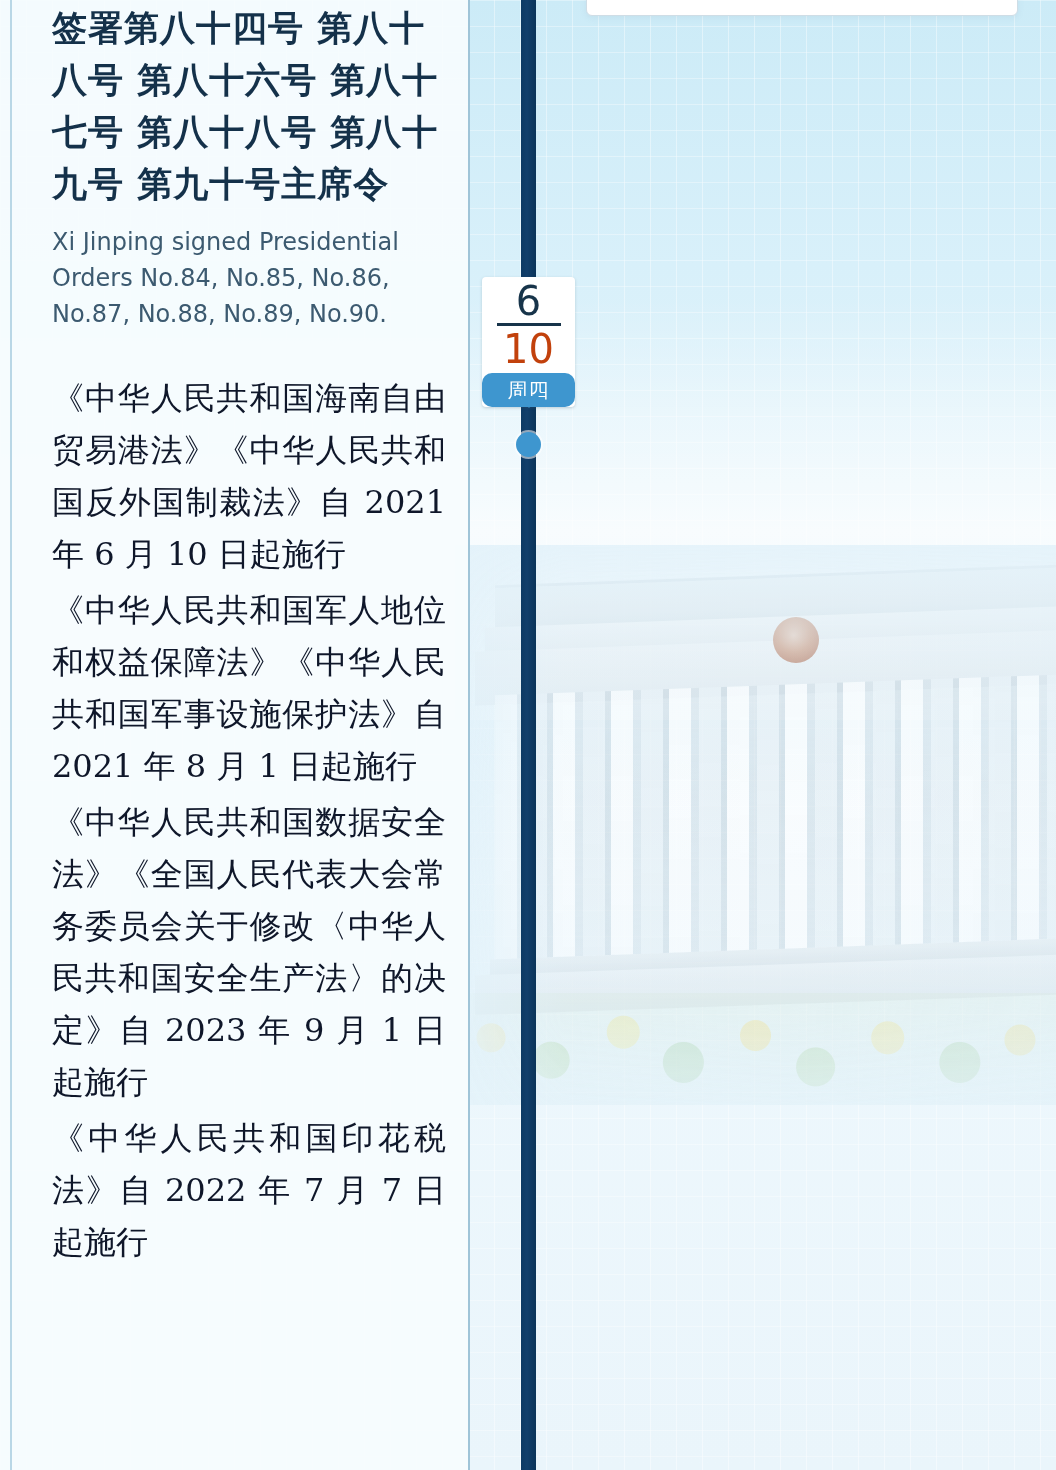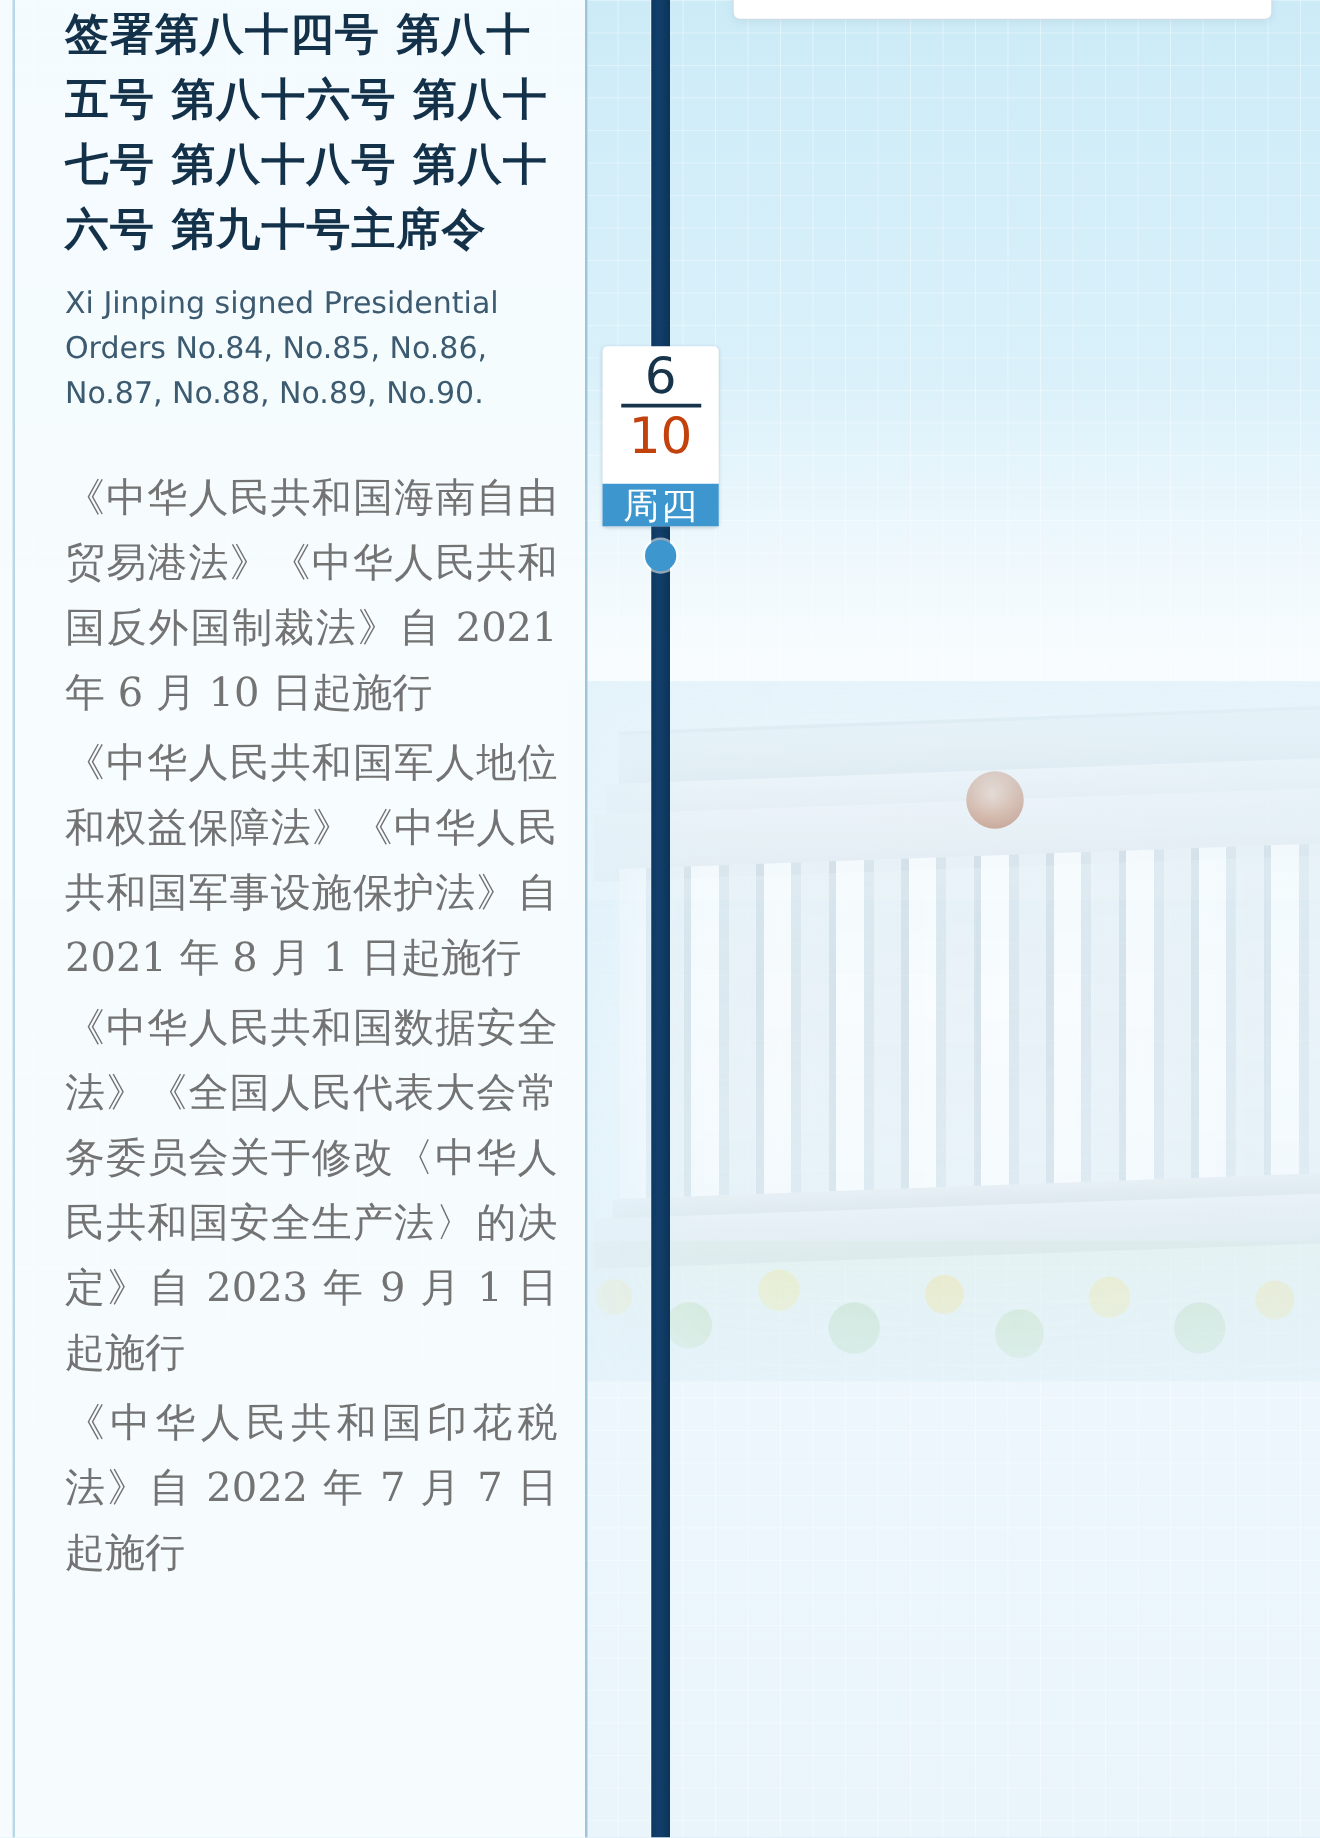--- a/index.html
+++ b/index.html
@@ -175,27 +175,28 @@
     background: #17344a;
     margin: 2px auto 1px auto;
   }
   .date-chip .d-day {
     font-family: "DejaVu Sans", sans-serif;
     font-size: 40px;
     line-height: 44px;
     color: #c2410c;
   }
   .date-chip .d-weekday {
-    margin-top: 16px;
+    margin-top: 2px;
     background: #3e96cf;
     color: #ffffff;
-    font-size: 29px;
+    font-size: 20px;
     line-height: 34px;
     letter-spacing: 1px;
     font-family: "DejaVu Sans", sans-serif;
+    border-radius: 10px;
   }
   .chip-tail {
     position: absolute;
     left: 519px;
     top: 396px;
     width: 0; height: 0;
     border-left: 10px solid transparent;
     border-right: 10px solid transparent;
     border-top: 12px solid #3e96cf;
   }
@@ -242,21 +243,21 @@
     font-family: "DejaVu Sans", sans-serif;
     font-size: 24px;
     line-height: 36px;
     color: #3c5a70;
     margin: 0 0 40px 0;
   }
   .para {
     font-family: "DejaVu Serif", serif;
     font-size: 32px;
     line-height: 52px;
-    color: #737373;
+    color: #0f172a;
     margin: 0 0 4px 0;
     text-align: justify;
   }
 </style>
 </head>
 <body>
 
 <div class="bg-root">
   <div class="bg-grid"></div>
   <div class="bg-haze"></div>
@@ -282,20 +283,20 @@
 <div class="date-chip">
   <div class="d-month">6</div>
   <div class="d-rule"></div>
   <div class="d-day">10</div>
   <div class="d-weekday">周四</div>
 </div>
 <div class="chip-tail"></div>
 <div class="timeline-dot"></div>
 
 <div class="article">
-  <h1 class="headline-cn">签署第八十四号 第八十五号 第八十六号 第八十七号 第八十八号 第八十六号 第九十号主席令</h1>
+  <h1 class="headline-cn">签署第八十四号 第八十八号 第八十六号 第八十七号 第八十八号 第八十九号 第九十号主席令</h1>
   <p class="headline-en">Xi Jinping signed Presidential Orders No.84, No.85, No.86, No.87, No.88, No.89, No.90.</p>
 
   <p class="para">《中华人民共和国海南自由贸易港法》《中华人民共和国反外国制裁法》自 2021 年 6 月 10 日起施行</p>
   <p class="para">《中华人民共和国军人地位和权益保障法》《中华人民共和国军事设施保护法》自 2021 年 8 月 1 日起施行</p>
   <p class="para">《中华人民共和国数据安全法》《全国人民代表大会常务委员会关于修改〈中华人民共和国安全生产法〉的决定》自 2023 年 9 月 1 日起施行</p>
   <p class="para">《中华人民共和国印花税法》自 2022 年 7 月 7 日起施行</p>
 </div>
 
 </body></html>

